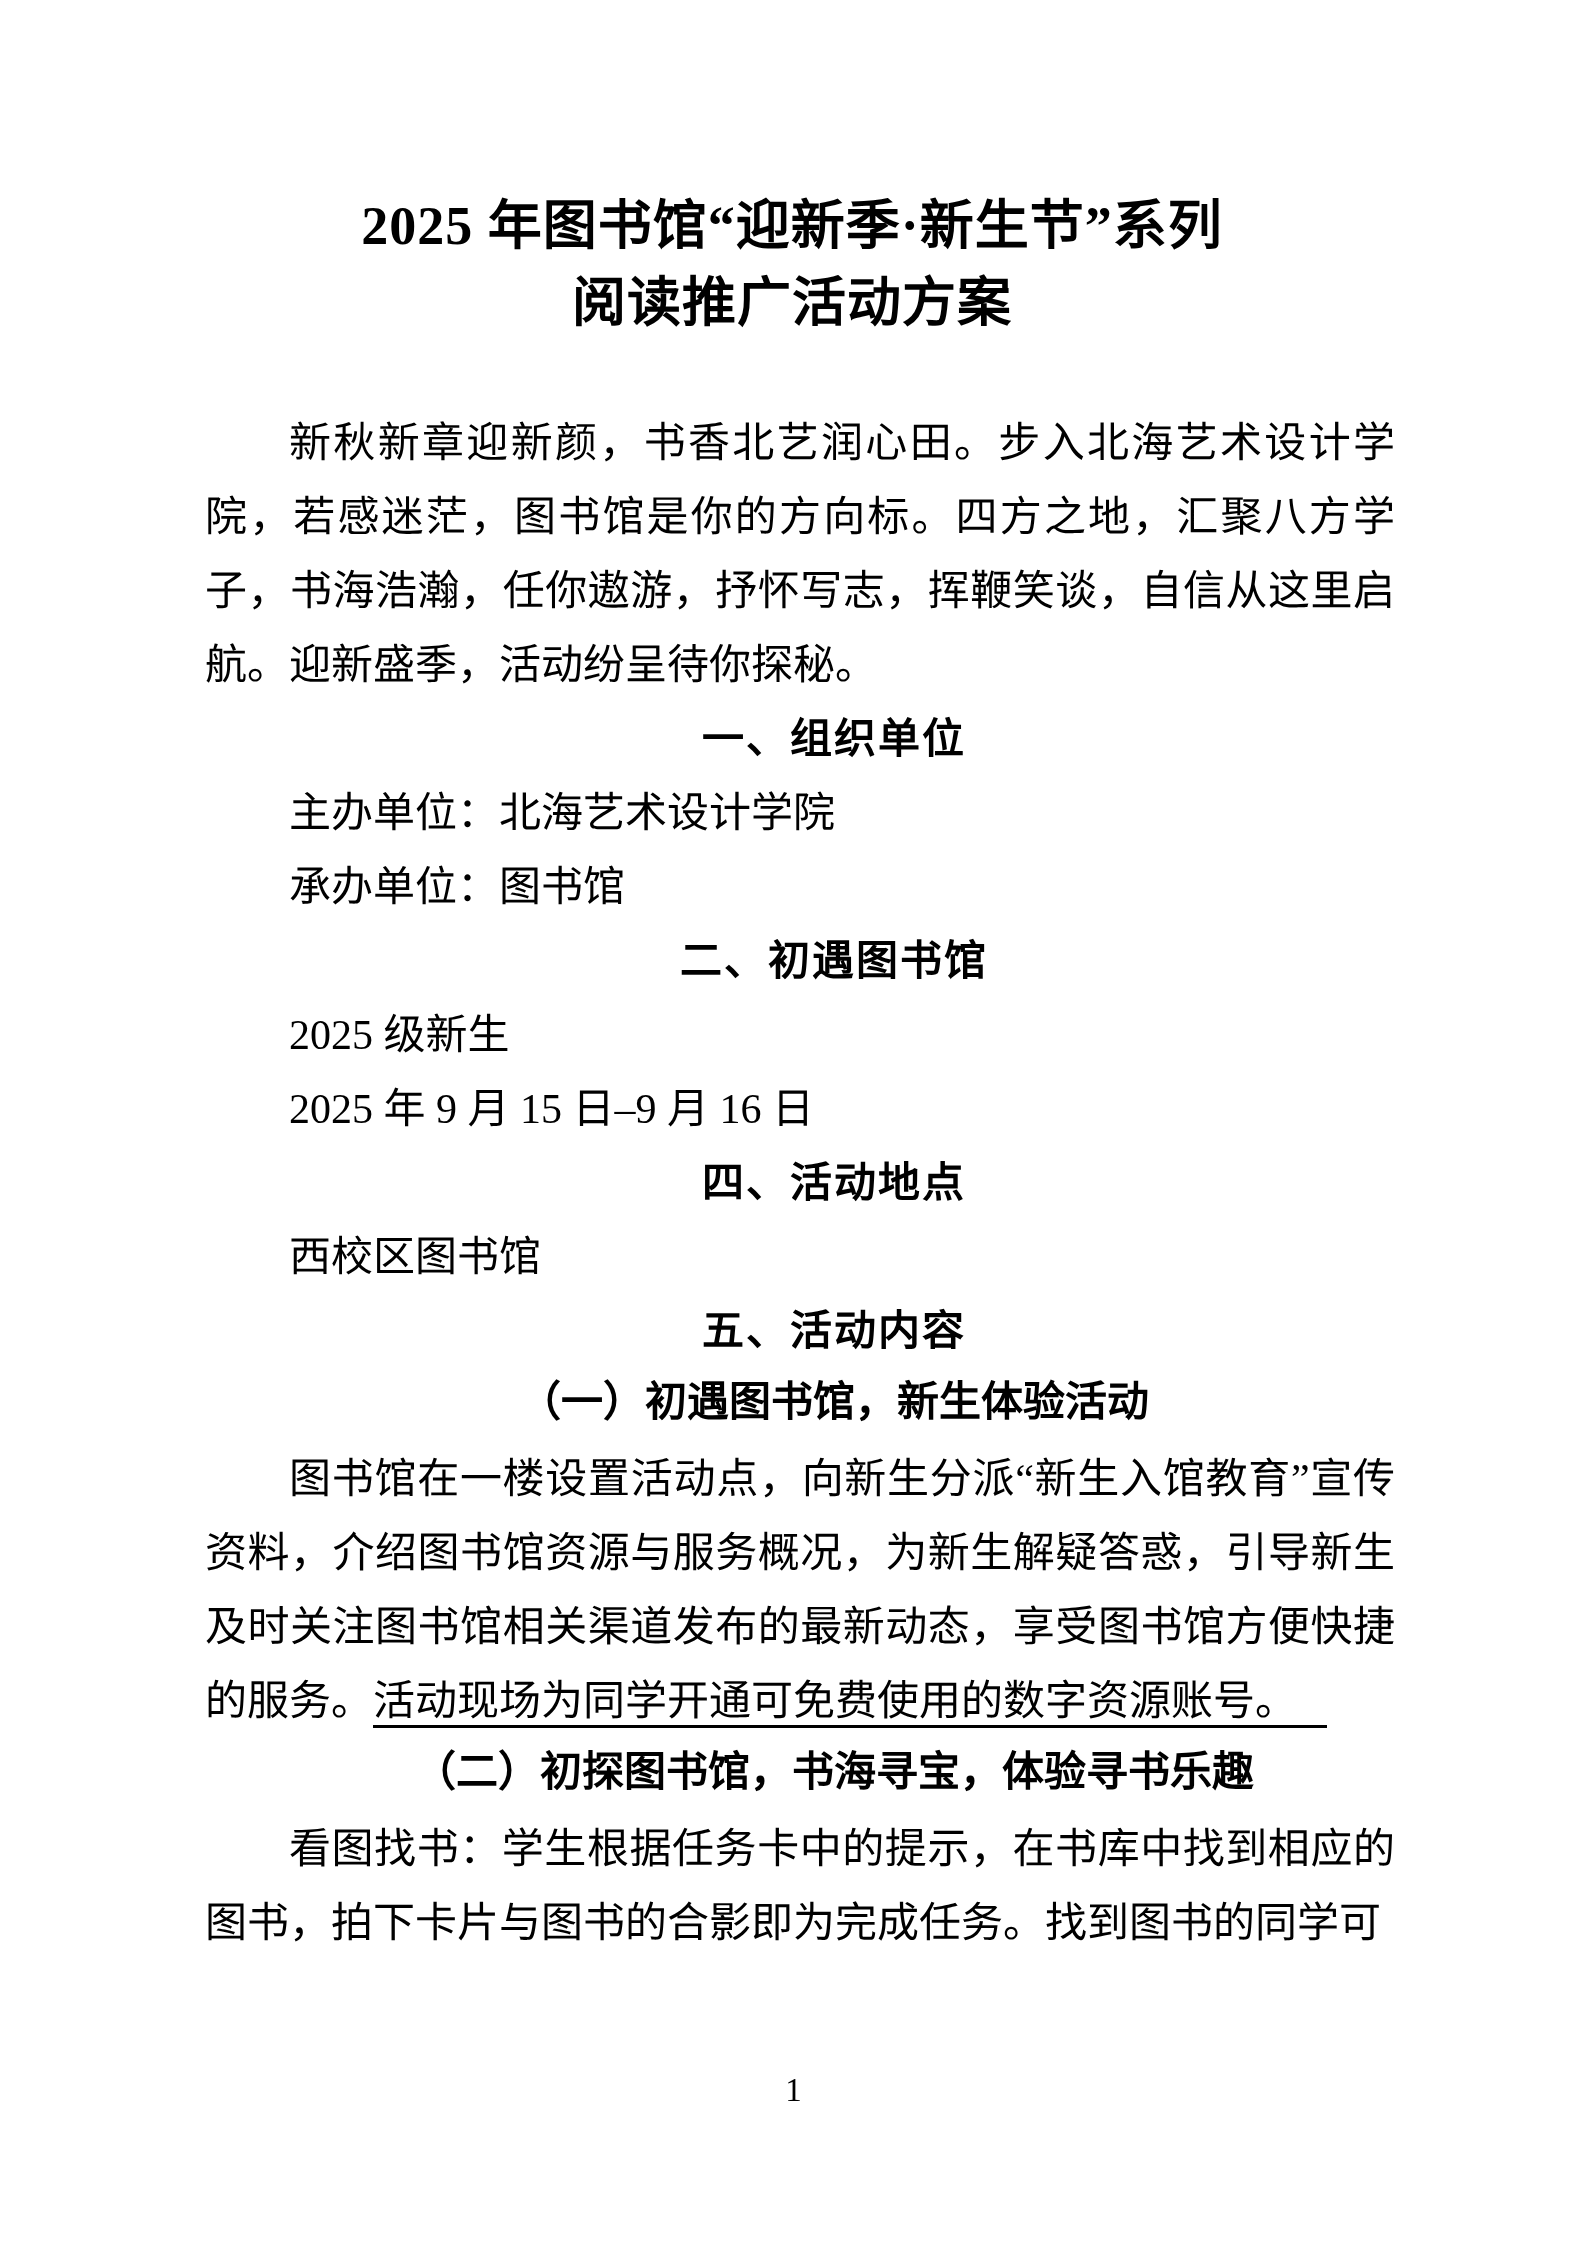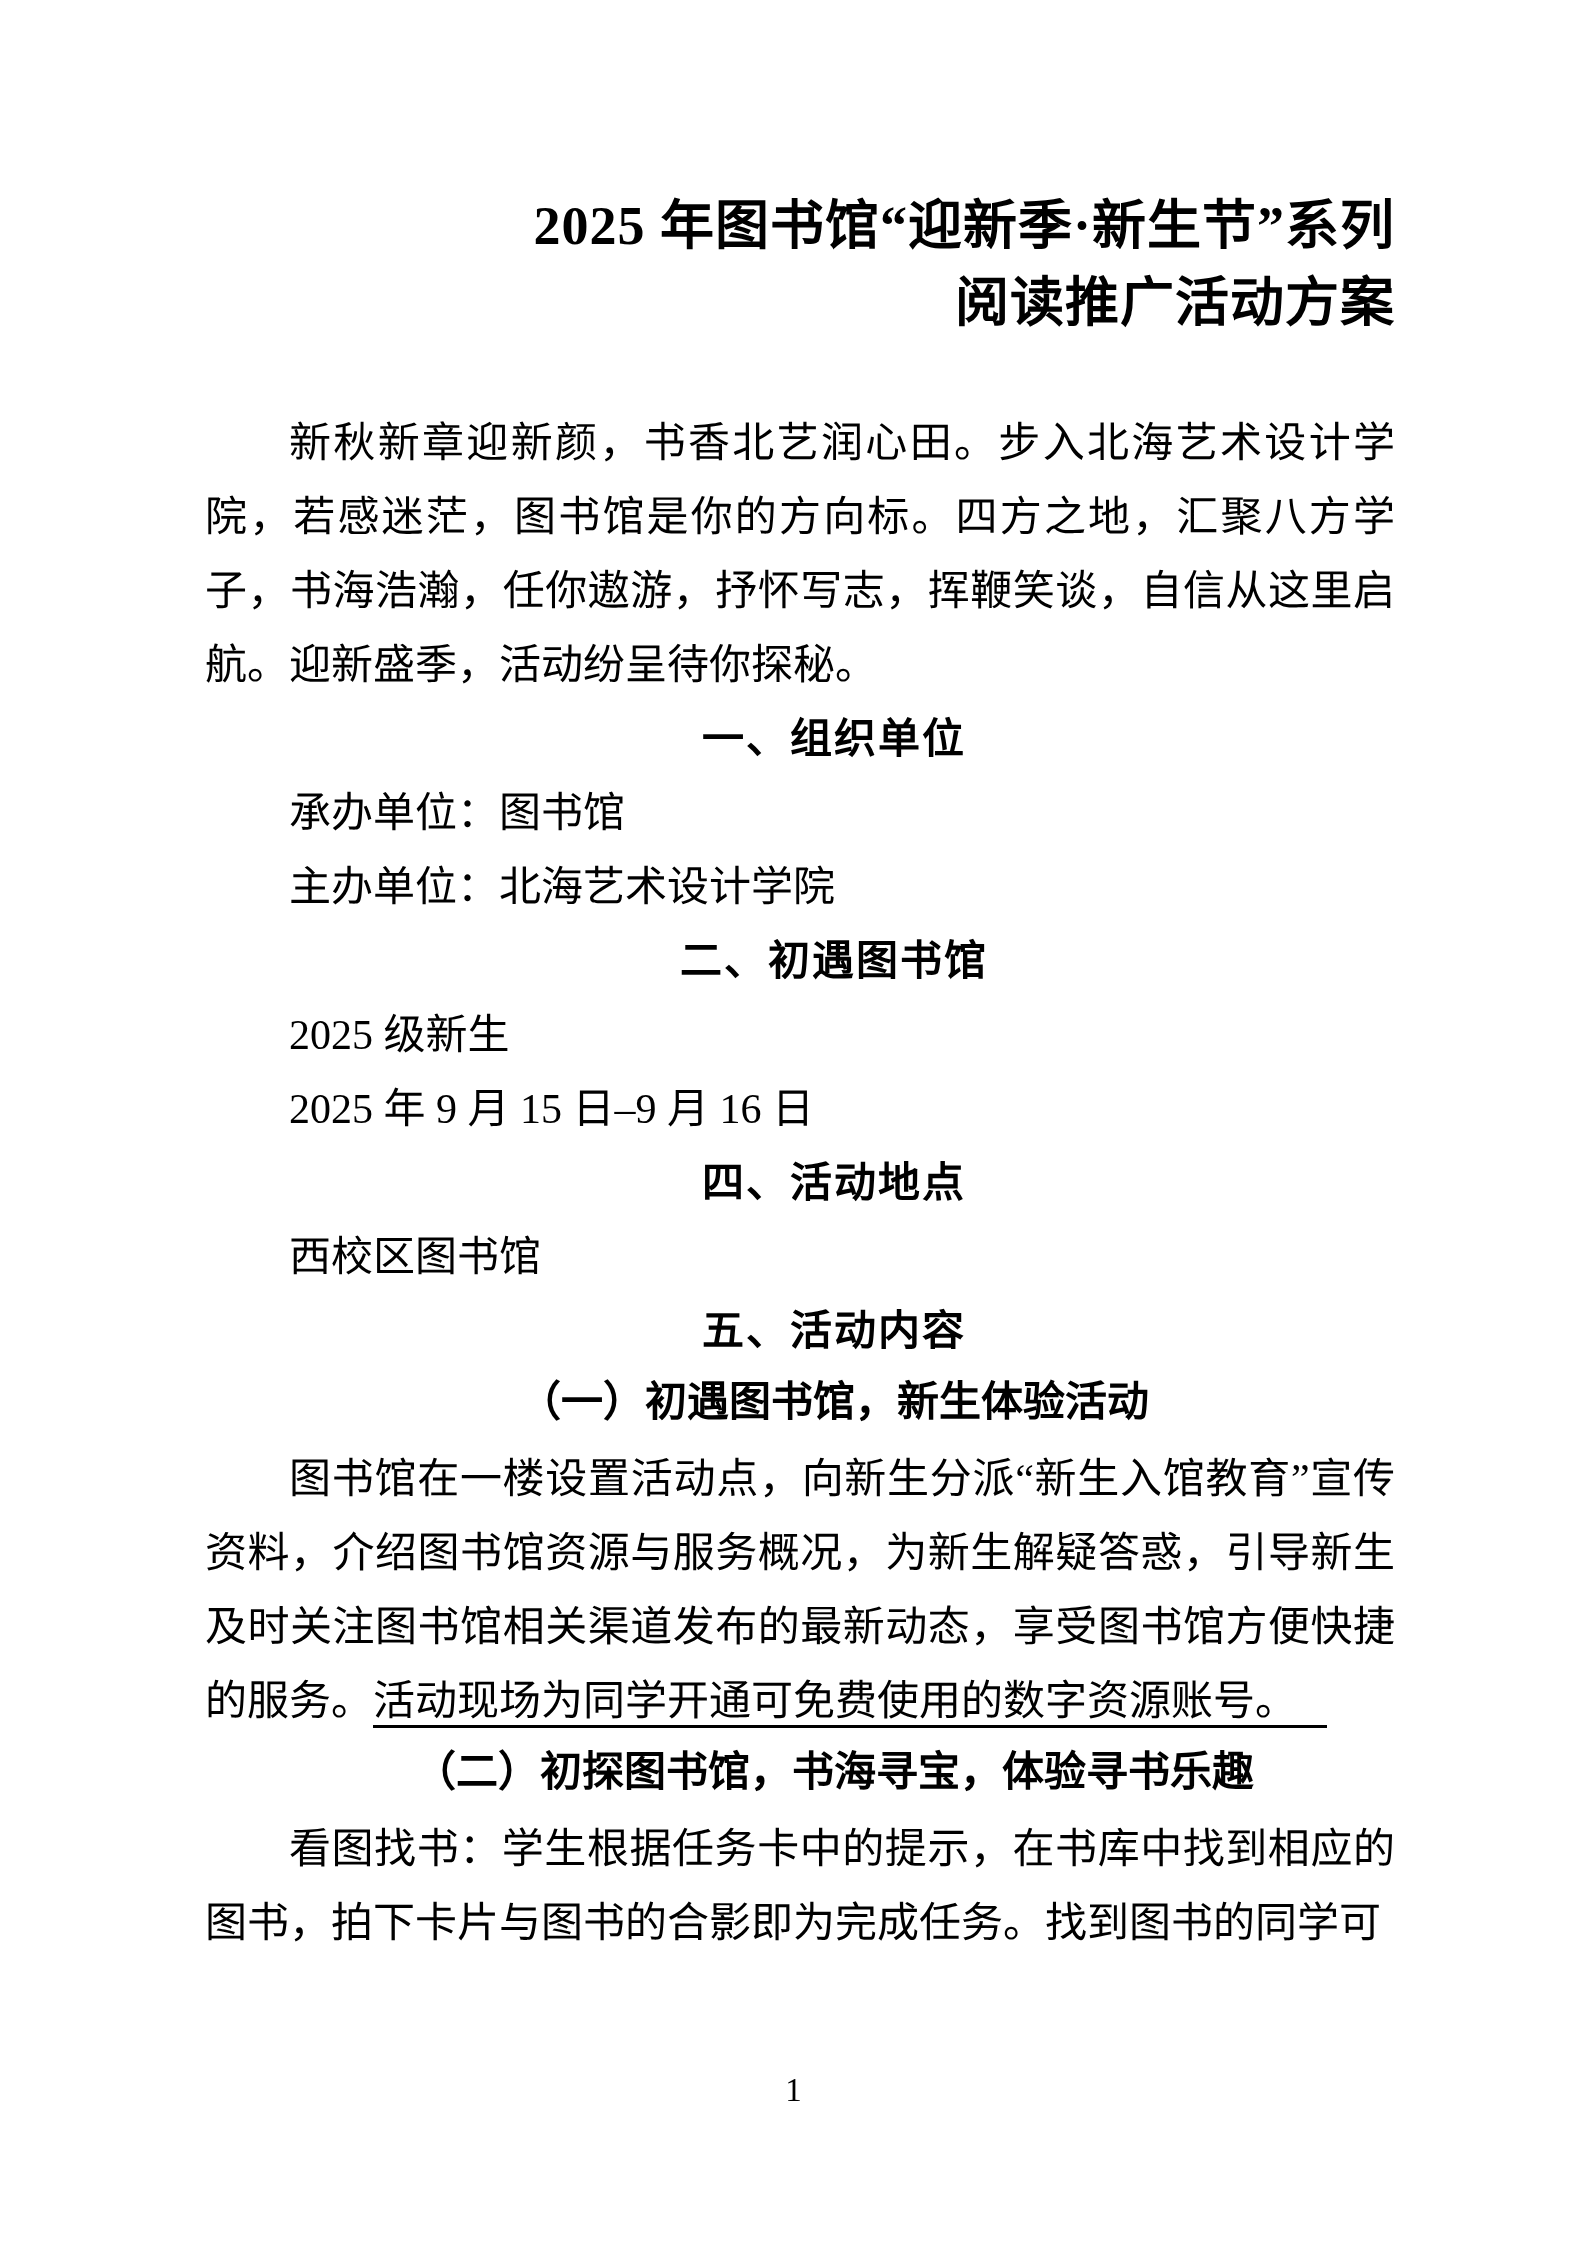--- a/index.html
+++ b/index.html
@@ -17,21 +17,21 @@
     font-family: "Liberation Serif", serif;
   }
   .content {
     position: absolute;
     left: 189px;
     top: 188px;
     width: 1206px;
   }
   .doc-title {
     margin: 0 0 64px 0;
-    text-align: right;
+    text-align: center;
     font-family: "Liberation Serif", serif;
     font-weight: bold;
     font-size: 54px;
     line-height: 77px;
     letter-spacing: 1px;
   }
   .doc-title .t-line { display: block; }
   .para,
   .h-sans,
   .h-kai {
@@ -88,22 +88,22 @@
   <div class="content">
 
     <h1 class="doc-title">
       <span class="t-line">2025 年图书馆“迎新季·新生节”系列</span>
       <span class="t-line">阅读推广活动方案</span>
     </h1>
 
     <p class="para">新秋新章迎新颜，书香北艺润心田。步入北海艺术设计学院，若感迷茫，图书馆是你的方向标。四方之地，汇聚八方学子，书海浩瀚，任你遨游，抒怀写志，挥鞭笑谈，自信从这里启航。迎新盛季，活动纷呈待你探秘。</p>
 
     <p class="h-sans">一、组织单位</p>
+    <p class="para">主办单位：北海艺术设计学院</p>
     <p class="para">承办单位：图书馆</p>
-    <p class="para">主办单位：北海艺术设计学院</p>
 
     <p class="h-sans">二、初遇图书馆</p>
     <p class="para">2025 级新生</p>
 
     <p class="para">2025 年 9 月 15 日–9 月 16 日</p>
 
     <p class="h-sans">四、活动地点</p>
     <p class="para">西校区图书馆</p>
 
     <p class="h-sans">五、活动内容</p>

